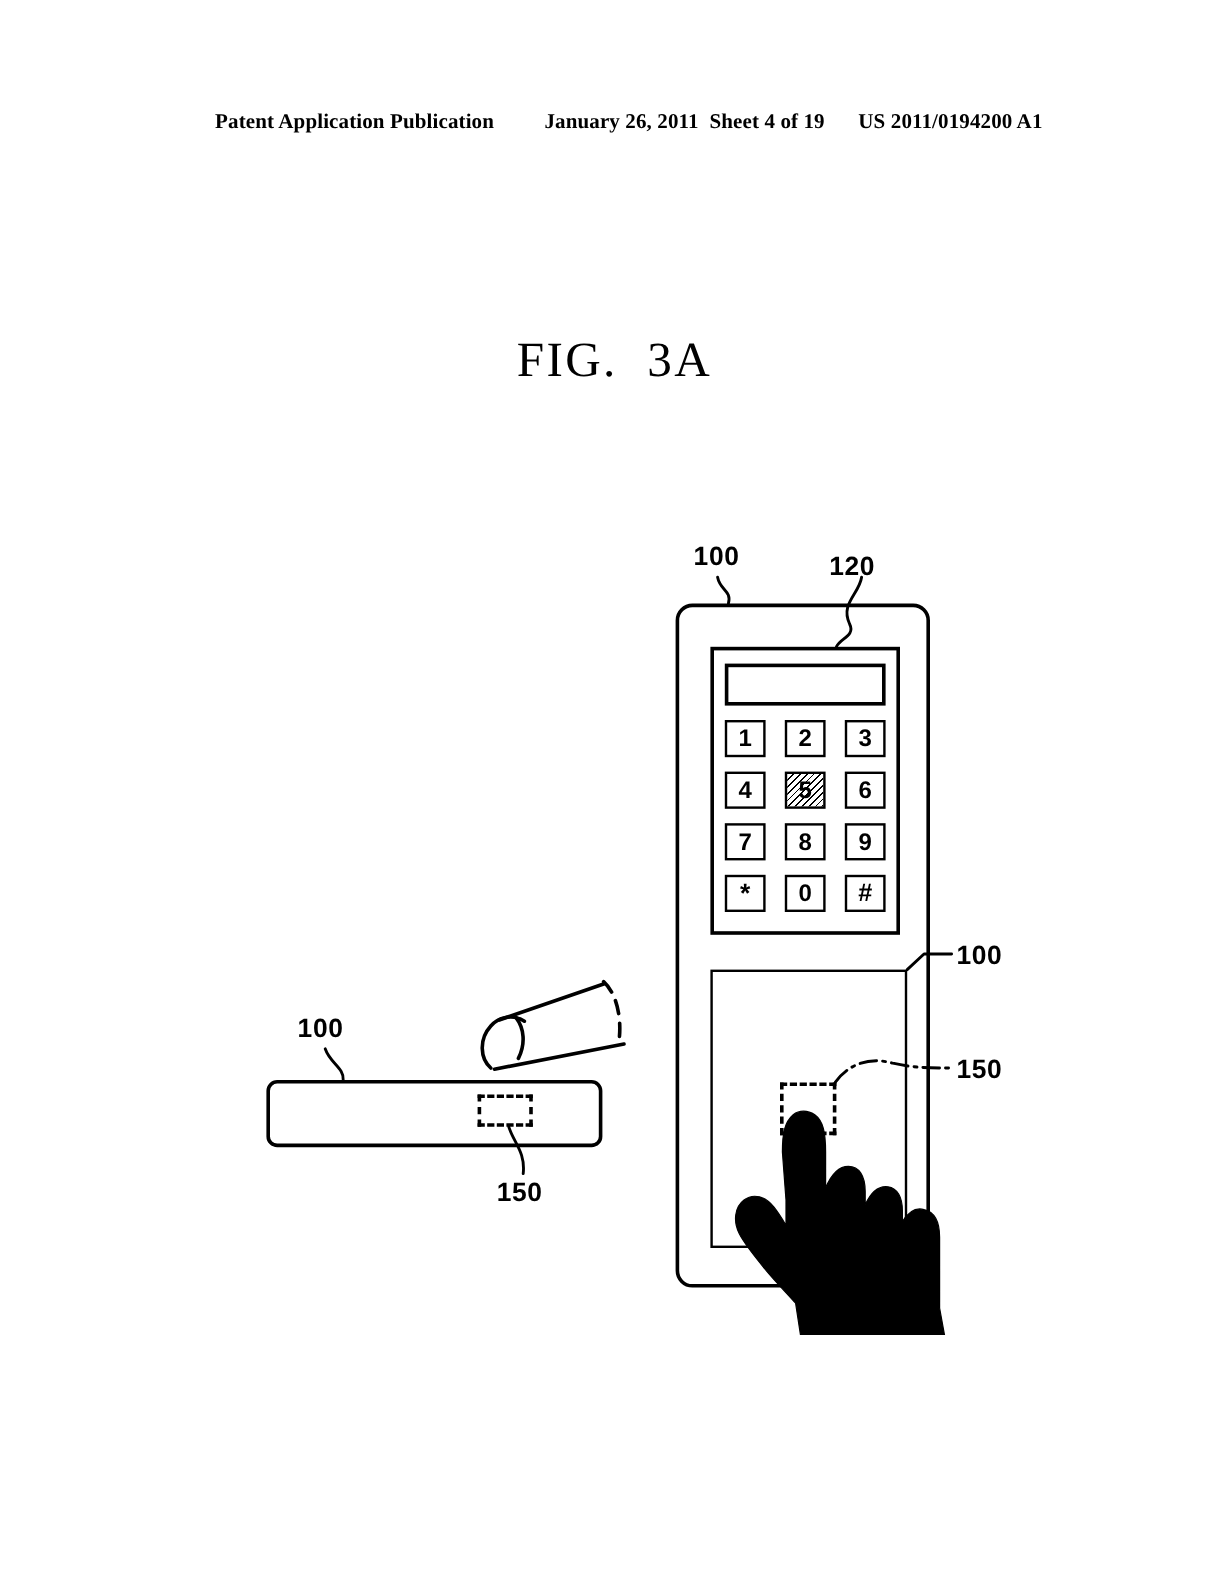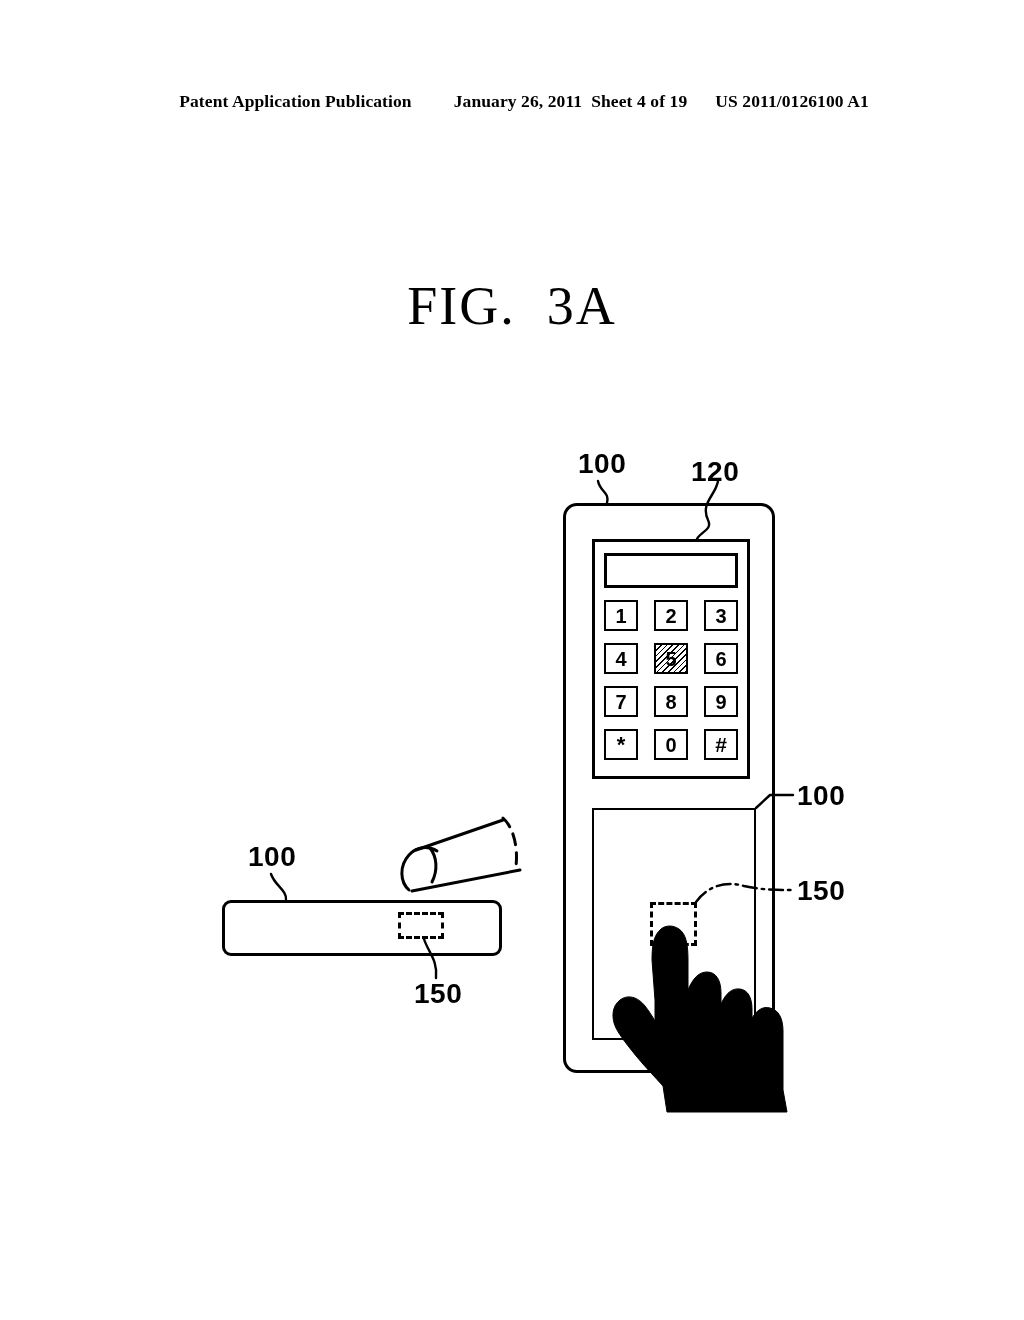--- a/index.html
+++ b/index.html
@@ -37,31 +37,31 @@
   #header .h-sheet { margin-right: 28px; }
 
   
   #fig-title {
     position: absolute;
     left: 0;
     top: 275px;
     width: 1024px;
     text-align: center;
     font-family: "Liberation Serif", serif;
-    font-size: 54px;
+    font-size: 41px;
     letter-spacing: 2px;
     white-space: pre;
   }
 
   
   .ref-num {
     position: absolute;
     font-family: "Liberation Sans", sans-serif;
     font-weight: bold;
-    font-size: 28px;
+    font-size: 22px;
     letter-spacing: 0.5px;
     line-height: 23px;
     white-space: nowrap;
   }
 
   svg.overlay {
     position: absolute;
     left: 0;
     top: 0;
     width: 1024px;
@@ -185,21 +185,21 @@
     box-sizing: border-box;
   }
 </style>
 </head>
 <body>
 
 <div id="header">
   <span class="h-pub">Patent Application Publication</span>
   <span class="h-date">January 26, 2011</span>
   <span class="h-sheet">Sheet 4 of 19</span>
-  <span class="h-doc">US 2011/0126100 A1</span>
+  <span class="h-doc">US 2011/0194200 A1</span>
 </div>
 
 <div id="fig-title">FIG.  3A</div>
 
 <div id="device-body"></div>
 <div id="keypad-panel"></div>
 <div id="display-bar"></div>
 
 <div id="keypad-grid">
   <div class="key">1</div>

